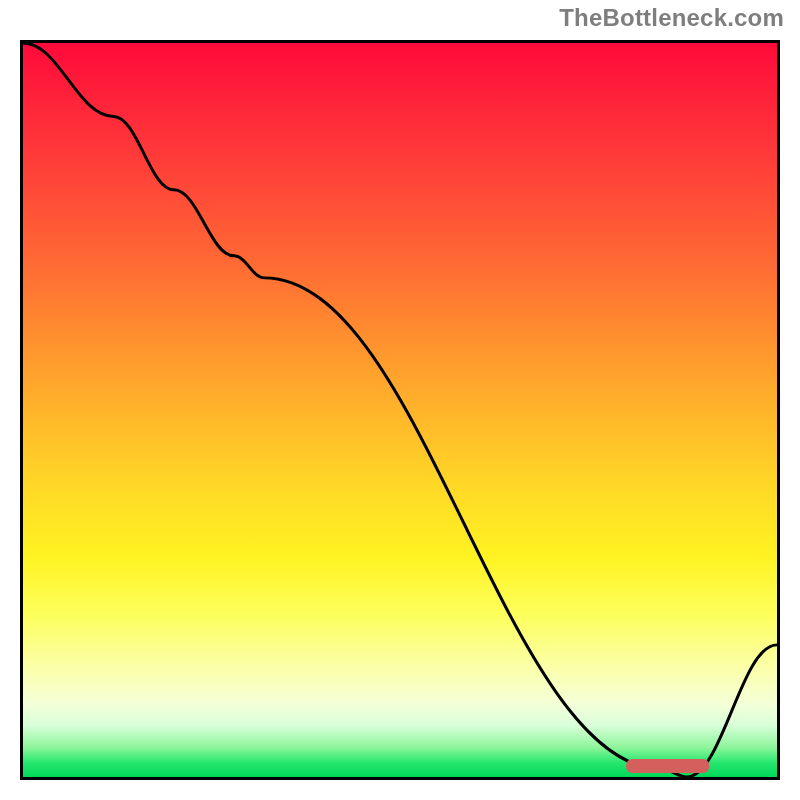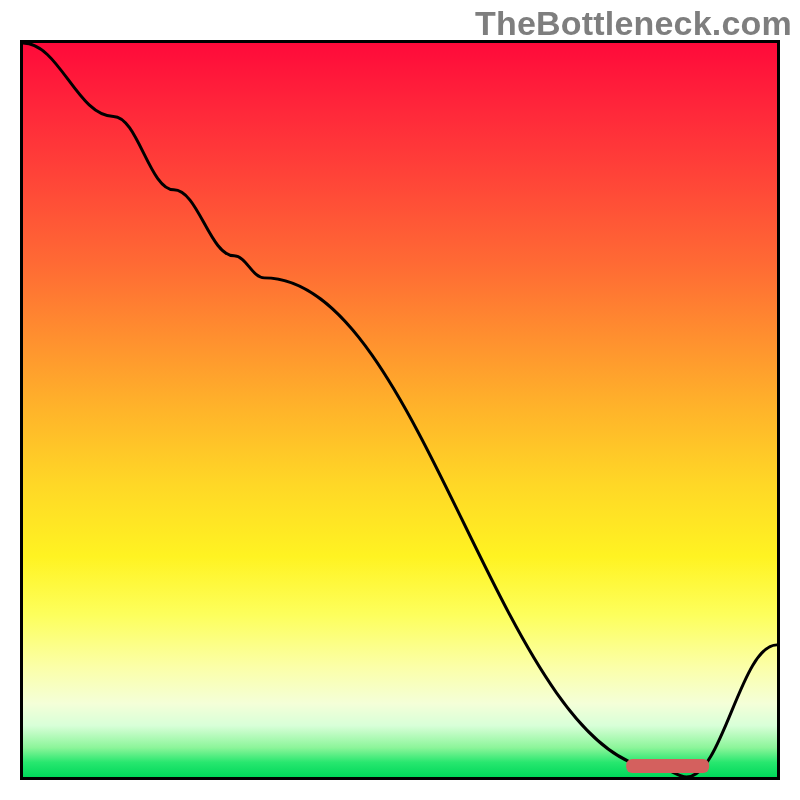--- a/index.html
+++ b/index.html
@@ -12,22 +12,22 @@
     font-family: Arial, Helvetica, sans-serif;
   }
   .chart-frame {
     position: relative;
     width: 800px;
     height: 800px;
   }
   .watermark {
     position: absolute;
     top: 4px;
-    right: 8px;
-    font-size: 34px;
+    right: 16px;
+    font-size: 24px;
     font-weight: bold;
     color: #7e7e7e;
     letter-spacing: 0.2px;
     user-select: none;
   }
   .plot-area {
     position: absolute;
     left: 20px;
     top: 40px;
     width: 760px;

